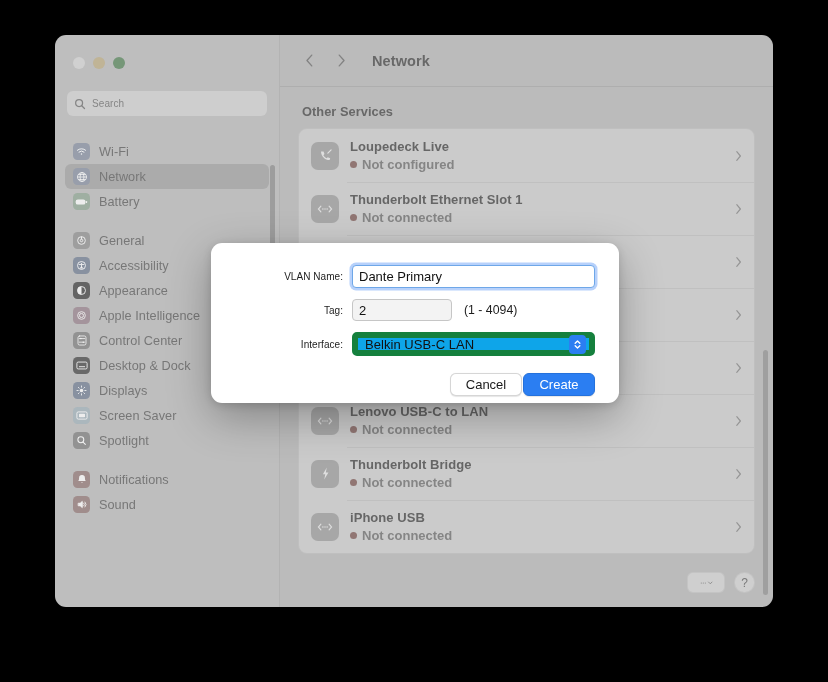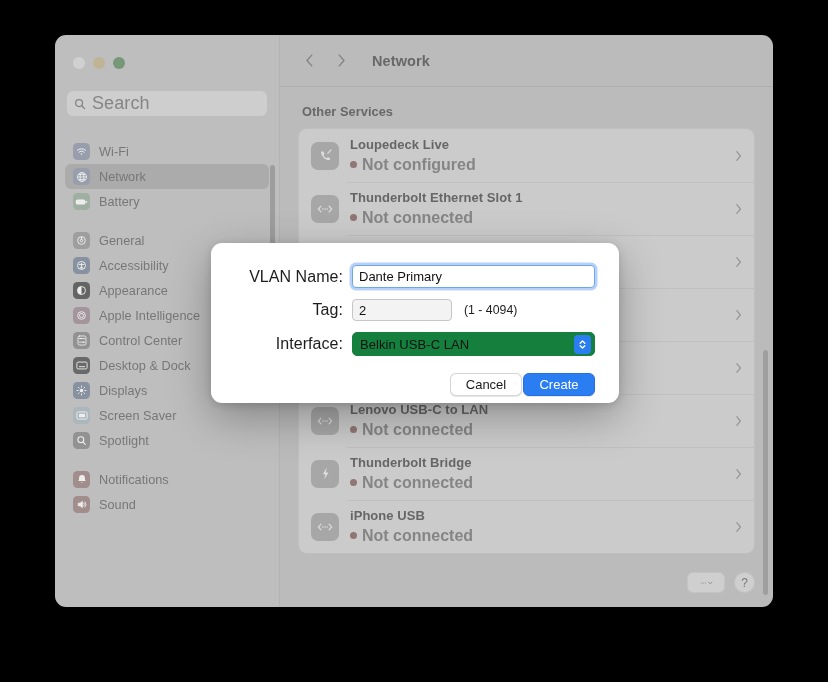--- a/index.html
+++ b/index.html
@@ -72,21 +72,21 @@
     height: 25px;
     background: rgba(255,255,255,0.32);
     border-radius: 6px;
     display: flex;
     align-items: center;
     padding: 0 7px;
     gap: 6px;
   }
   .search-icon svg { display:block; }
   .search-placeholder {
-    font-size: 18px;
+    font-size: 10px;
     color: #8d8d8d;
     letter-spacing: 0.1px;
   }
 
   .side-scroll {
     position: absolute;
     top: 95px; left: 0; right: 0; bottom: 0;
     overflow: hidden;
     padding-top: 9px;
   }
@@ -210,21 +210,21 @@
 
   .svc-text { flex: 1; min-width: 0; }
   .svc-name {
     font-size: 13px;
     color: #6c6c6c;
     line-height: 1.35;
     letter-spacing: 0.05px;
   }
   .svc-status {
     display: flex; align-items: center; gap: 5px;
-    font-size: 16px;
+    font-size: 13px;
     color: #8d8d8d;
     line-height: 1.35;
   }
   .svc-dot {
     width: 7px; height: 7px; border-radius: 50%;
     background: #e8685b;
     flex: 0 0 7px;
   }
   .svc-chevron { color: #9e9e9e; display:flex; }
   .svc-chevron svg { display:block; }
@@ -283,21 +283,21 @@
 
   .frow {
     display: flex;
     align-items: center;
     margin-bottom: 11px;
   }
   .flabel {
     width: 117px;
     text-align: right;
     padding-right: 9px;
-    font-size: 16px;
+    font-size: 10px;
     color: #1d1d1d;
     font-weight: 400;
     letter-spacing: 0.05px;
   }
 
   .text-input {
     flex: 1;
     height: 23px;
     border: 1px solid #b9b9b9;
     border-radius: 4px;
@@ -329,23 +329,23 @@
   .hint {
     font-size: 12.3px;
     color: #1d1d1d;
     margin-left: 12px;
     white-space: nowrap;
   }
 
   .select-wrap {
     flex: 1;
     height: 24px;
-    border: 1px solid #15803d;
+    border: 6px solid #15803d;
     border-radius: 5px;
-    background: #15803d;
+    background: #0ea5e9;
     display: flex;
     align-items: center;
     padding: 0 3px 0 7px;
     position: relative;
   }
   .select-value {
     flex: 1;
     font-size: 13px;
     color: #111;
     letter-spacing: 0.05px;

